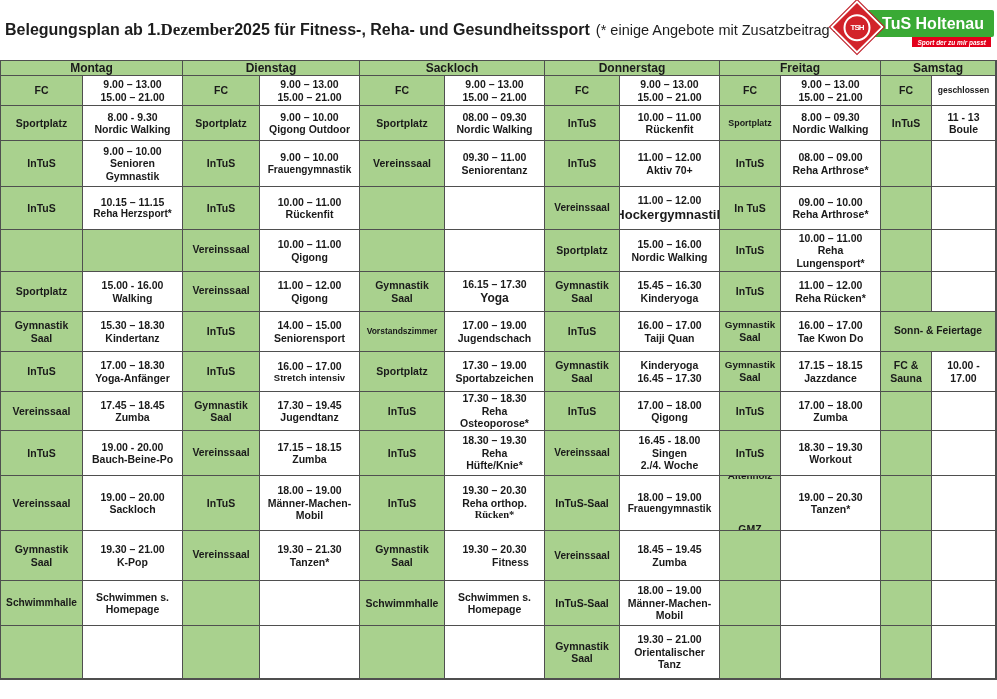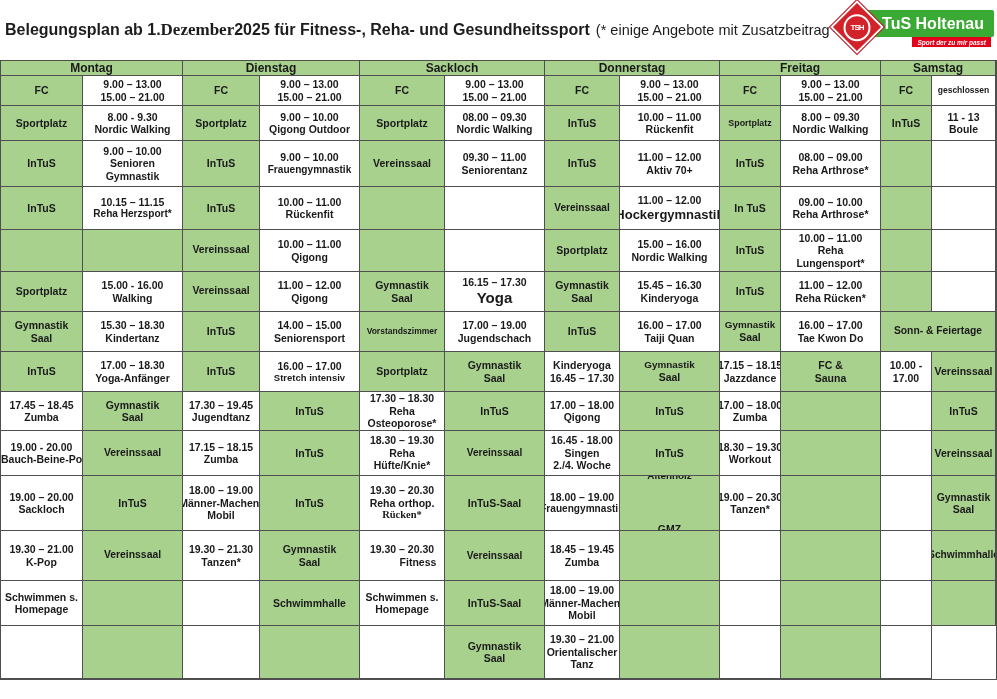--- a/index.html
+++ b/index.html
@@ -263,21 +263,21 @@
       <div class="cell white">
         <div class="line" style="font-size: 10.5px;">11.00 – 12.00</div>
         <div class="line" style="font-size: 10.5px;">Qigong</div>
       </div>
       <div class="cell green">
         <div class="line" style="font-size: 10.5px;">Gymnastik</div>
         <div class="line" style="font-size: 10.5px;">Saal</div>
       </div>
       <div class="cell white">
         <div class="line" style="font-size: 10.5px;">16.15 – 17.30</div>
-        <div class="line" style="font-size: 15px;">Yoga</div>
+        <div class="line" style="font-size: 12px;">Yoga</div>
       </div>
       <div class="cell green">
         <div class="line" style="font-size: 10.5px;">Gymnastik</div>
         <div class="line" style="font-size: 10.5px;">Saal</div>
       </div>
       <div class="cell white">
         <div class="line" style="font-size: 10.5px;">15.45 – 16.30</div>
         <div class="line" style="font-size: 10.5px;">Kinderyoga</div>
       </div>
       <div class="cell green">
@@ -338,20 +338,24 @@
       </div>
       <div class="cell green">
         <div class="line" style="font-size: 10.5px;">InTuS</div>
       </div>
       <div class="cell white">
         <div class="line" style="font-size: 10.5px;">16.00 – 17.00</div>
         <div class="line" style="font-size: 9.5px;">Stretch intensiv</div>
       </div>
       <div class="cell green">
         <div class="line" style="font-size: 10.5px;">Sportplatz</div>
+      </div>
+      <div class="cell white">
+        <div class="line" style="font-size: 10.5px;">17.30 – 19.00</div>
+        <div class="line" style="font-size: 10.5px;">Sportabzeichen</div>
       </div>
       <div class="cell green">
         <div class="line" style="font-size: 10.5px;">Gymnastik</div>
         <div class="line" style="font-size: 10.5px;">Saal</div>
       </div>
       <div class="cell white">
         <div class="line" style="font-size: 10.5px;">Kinderyoga</div>
         <div class="line" style="font-size: 10.5px;">16.45 – 17.30</div>
       </div>
       <div class="cell green">

